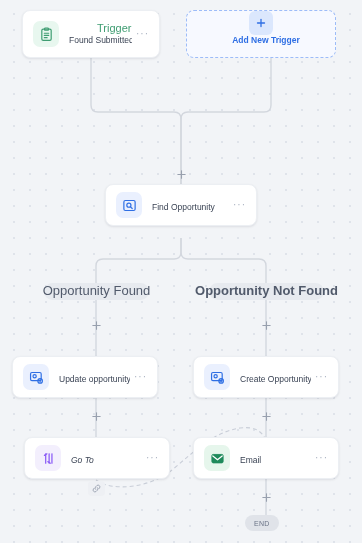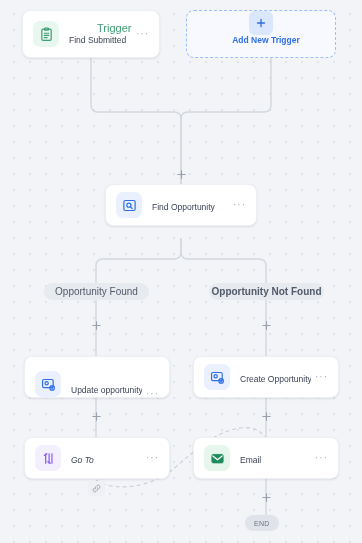--- a/index.html
+++ b/index.html
@@ -123,23 +123,23 @@
   }
 
   
   .pill {
     position: absolute;
     box-sizing: border-box;
     height: 17px;
     border-radius: 9px;
     background: #e7eaef;
     display: flex;
-    align-items: center;
+    align-items: flex-start;
     justify-content: center;
-    font-size: 10px;
+    font-size: 13px;
     color: #515a6b;
     white-space: nowrap;
     padding: 0 8px;
   }
 
   #end-pill {
     position: absolute;
     box-sizing: border-box;
     height: 16px;
     border-radius: 8px;
@@ -206,21 +206,21 @@
       <svg width="15" height="15" viewBox="0 0 24 24" fill="none" stroke="#3f9d72" stroke-width="1.9" stroke-linecap="round" stroke-linejoin="round">
         <rect x="4.5" y="3.5" width="15" height="18" rx="2.2"></rect>
         <rect x="9" y="1.6" width="6" height="3.6" rx="1"></rect>
         <line x1="8.5" y1="10" x2="15.5" y2="10"></line>
         <line x1="8.5" y1="13.5" x2="15.5" y2="13.5"></line>
         <line x1="8.5" y1="17" x2="13" y2="17"></line>
       </svg>
     </span>
     <span class="labels">
       <span class="title-sm" style="display:block;">Trigger</span>
-      <span class="sub-sm" style="display:block;">Find Submitted</span>
+      <span class="sub-sm" style="display:block;">Found Submitted</span>
     </span>
     <span class="dots-menu">···</span>
   </div>
 
   <div id="add-trigger" style="left:186px; top:10px; width:150px; height:48px;">
     <span class="plus-box">
       <svg width="12" height="12" viewBox="0 0 24 24" fill="none" stroke="#2f6fe4" stroke-width="2.6" stroke-linecap="round">
         <line x1="12" y1="5" x2="12" y2="19"></line>
         <line x1="5" y1="12" x2="19" y2="12"></line>
       </svg>
@@ -262,21 +262,21 @@
         <line x1="4" y1="12" x2="20" y2="12"></line>
     </svg>
   </div>
   <div class="plus-handle" style="left:260.5px; top:320px;">
     <svg width="11" height="11" viewBox="0 0 24 24" fill="none" stroke="#98a0ae" stroke-width="2.4" stroke-linecap="round">
       <line x1="12" y1="4" x2="12" y2="20"></line>
         <line x1="4" y1="12" x2="20" y2="12"></line>
     </svg>
   </div>
 
-  <div class="card" id="update-opportunity-card" style="left:24px; top:356px; width:146px; height:42px;align-items:flex-end;">
+  <div class="card" id="update-opportunity-card" style="left:12px; top:356px; width:146px; height:42px;">
     <span class="icon-box blue">
       <svg width="15" height="15" viewBox="0 0 24 24" fill="none" stroke="#2f6fe4" stroke-width="1.9" stroke-linecap="round" stroke-linejoin="round">
         <rect x="2.5" y="4" width="17" height="13" rx="2.2"></rect>
         <circle cx="9" cy="10" r="2.6"></circle>
         <circle cx="17.8" cy="17.5" r="3.6"></circle>
         <line x1="17.8" y1="15.8" x2="17.8" y2="19.2"></line>
       </svg>
     </span>
     <span class="labels">
       <span class="single-label">Update opportunity</span>

